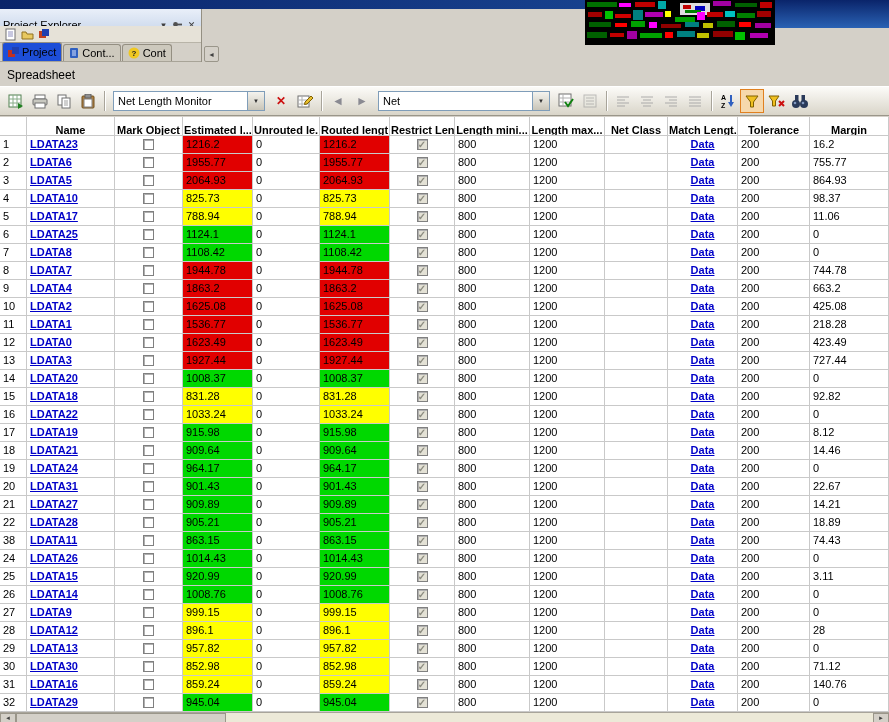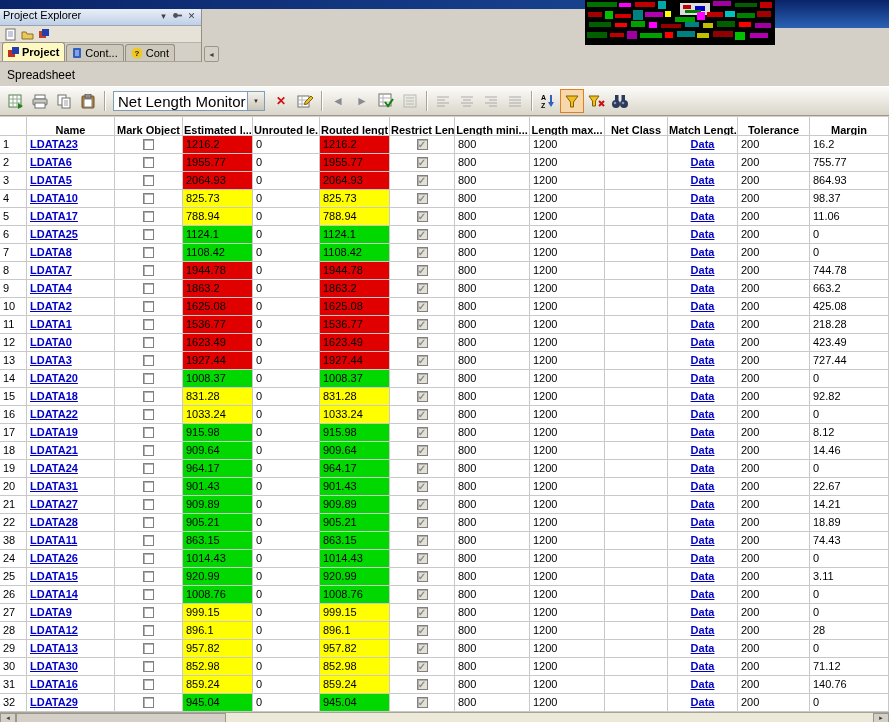--- a/index.html
+++ b/index.html
@@ -2,39 +2,39 @@
 <html><head>
 <meta charset="utf-8">
 <style>
   html,body{margin:0;padding:0;}
   #app{position:relative;width:889px;height:722px;background:#d4d0c8;font-family:"Liberation Sans",sans-serif;overflow:hidden;font-size:11px;color:#000;}
   
   .titlebar{position:absolute;left:0;top:0;width:889px;height:9px;background:linear-gradient(90deg,#0a246a,#1e50a0);}
   .titlebar-right{position:absolute;left:775px;top:0;width:114px;height:28px;background:linear-gradient(#0a246a,#2a62b4);}
   .pcb{position:absolute;left:585px;top:0;width:190px;height:45px;background:#000;}
   
-  .pe-caption{position:absolute;left:0;top:9px;width:201px;height:17px;background:linear-gradient(#e9eff9,#bfcfe6);border-bottom:1px solid #9aa4b4;display:flex;padding:0 3px;box-sizing:border-box;}
+  .pe-caption{position:absolute;left:0;top:9px;width:201px;height:32px;background:linear-gradient(#e9eff9,#bfcfe6);border-bottom:1px solid #9aa4b4;display:flex;align-items:center;padding:0 3px;box-sizing:border-box;}
   .pe-caption .title{flex:1;font-size:11px;}
   .capbtn{width:13px;height:13px;display:inline-flex;align-items:center;justify-content:center;font-size:9px;color:#404040;margin-left:1px;cursor:pointer;}
   .pe-toolbar{position:absolute;left:0;top:26px;width:201px;height:17px;background:#e6e2d8;border-bottom:1px solid #b8b4a8;display:flex;align-items:center;gap:3px;padding-left:3px;box-sizing:border-box;}
   .mini-ic{width:14px;height:13px;display:inline-flex;align-items:center;justify-content:center;}
   .pe-tabs{position:absolute;left:0;top:43px;width:201px;height:19px;display:flex;align-items:flex-end;gap:1px;padding-left:2px;box-sizing:border-box;border-bottom:1px solid #a8a498;}
   .tab{height:16px;display:flex;align-items:center;gap:3px;padding:0 5px;font-size:11px;background:#cdc9bd;border:1px solid #948f82;border-bottom:none;border-radius:3px 3px 0 0;cursor:pointer;white-space:nowrap;}
-  .tab.active{background:#fef9c3;height:18px;font-weight:bold;}
+  .tab.active{background:#1d4ed8;height:18px;font-weight:normal;}
   .pe-edge{position:absolute;left:201px;top:9px;width:1px;height:53px;background:#948f82;}
   .tabscroll{position:absolute;left:204px;top:46px;width:13px;height:14px;background:#d4d0c8;border:1px solid #9a968a;border-radius:2px;display:flex;align-items:center;justify-content:center;font-size:7px;color:#404040;cursor:pointer;}
   .sslabel{position:absolute;left:7px;top:68px;font-size:12px;}
   
   .toolbar{position:absolute;left:0;top:86px;width:889px;height:30px;background:linear-gradient(#fcfbf8,#d9d5c9);border-top:1px solid #ffffff;border-bottom:1px solid #9a968a;display:flex;align-items:center;padding-left:4px;box-sizing:border-box;}
   .tbtn{width:22px;height:22px;display:flex;align-items:center;justify-content:center;border:1px solid transparent;cursor:pointer;flex:0 0 auto;}
   .tbtn.active{border:1px solid #e08020;background:#f6d8ac;}
   .tbtn.disabled{opacity:.55;cursor:default;}
   .tsep{width:1px;height:20px;background:#a8a49a;margin:0 4px;box-shadow:1px 0 0 #fff;flex:0 0 auto;}
   .combo{height:20px;background:#fff;border:1px solid #7f9db9;display:flex;align-items:center;box-sizing:border-box;margin:0 4px;cursor:pointer;flex:0 0 auto;}
-  .combo .combo-text{flex:1;padding:0 4px;font-size:15px;white-space:nowrap;overflow:hidden;}
+  .combo .combo-text{flex:1;padding:0 4px;font-size:11px;white-space:nowrap;overflow:hidden;}
   .combo .combo-btn{width:16px;height:18px;background:linear-gradient(#f4f3ee,#c9c5b8);border-left:1px solid #7f9db9;display:flex;align-items:center;justify-content:center;font-size:6px;color:#303030;}
   .glyphbtn{font-size:12px;font-weight:bold;color:#8a8a92;}
   .redx{color:#cc1010;font-size:12px;font-weight:bold;}
   
   .table{position:absolute;left:0;top:117px;width:889px;}
   .trow{display:grid;grid-template-columns:27px 88px 68px 70px 67px 70px 65px 75px 75px 63px 70px 72px 79px;height:18px;}
   .thead{height:19px;}
   .cell{border-right:1px solid #c9c9c9;border-bottom:1px solid #c9c9c9;font-size:11px;line-height:17px;padding:0 0 0 3px;white-space:nowrap;overflow:hidden;background:#fff;box-sizing:border-box;}
   .thead .cell{line-height:18px;}
   .hcell{font-weight:bold;text-decoration:underline;text-align:center;padding:4px 1px;cursor:pointer;}
@@ -209,20 +209,24 @@
     </span>
     <span class="tsep"></span>
 
     <span class="tbtn">
         <span class="glyphbtn">◄</span>
       </span>
     <span class="tbtn">
         <span class="glyphbtn">►</span>
       </span>
 
+    <div class="combo" style="width:172px">
+      <span class="combo-text">Net</span>
+      <span class="combo-btn">▼</span>
+    </div>
     <span class="tbtn">
       <svg width="16" height="16">
           <rect x="1" y="1" width="12" height="12" fill="#ffffff" stroke="#707070"></rect>
           <path d="M1 5h12M1 9h12M5 1v12" stroke="#b0b0b0"></path>
           <path d="M7 9 l3 4 5 -7" stroke="#108010" stroke-width="2" fill="none"></path>
         </svg>
     </span>
     <span class="tbtn disabled">
       <svg width="14" height="14">
           <rect x="1" y="1" width="12" height="12" fill="#e8e8e0" stroke="#909090"></rect>

